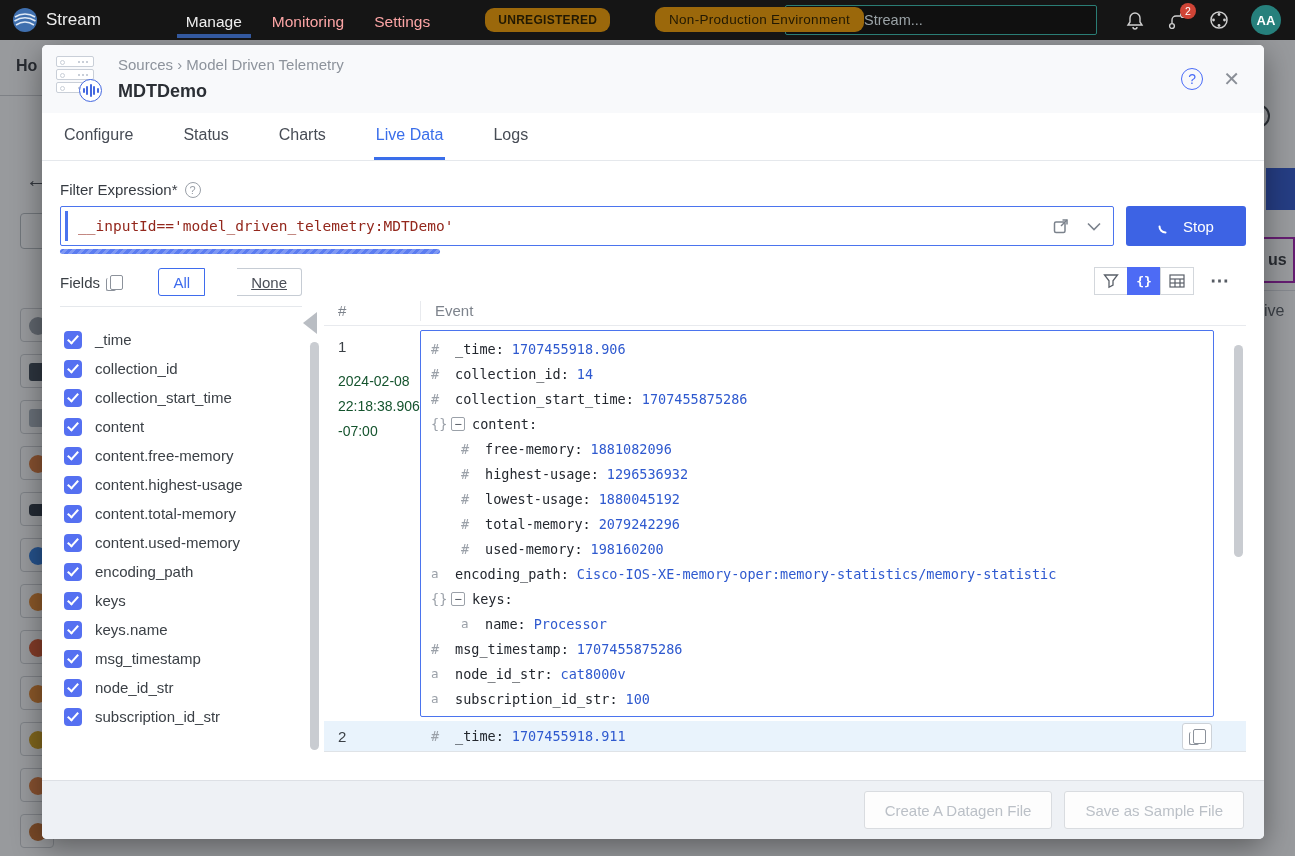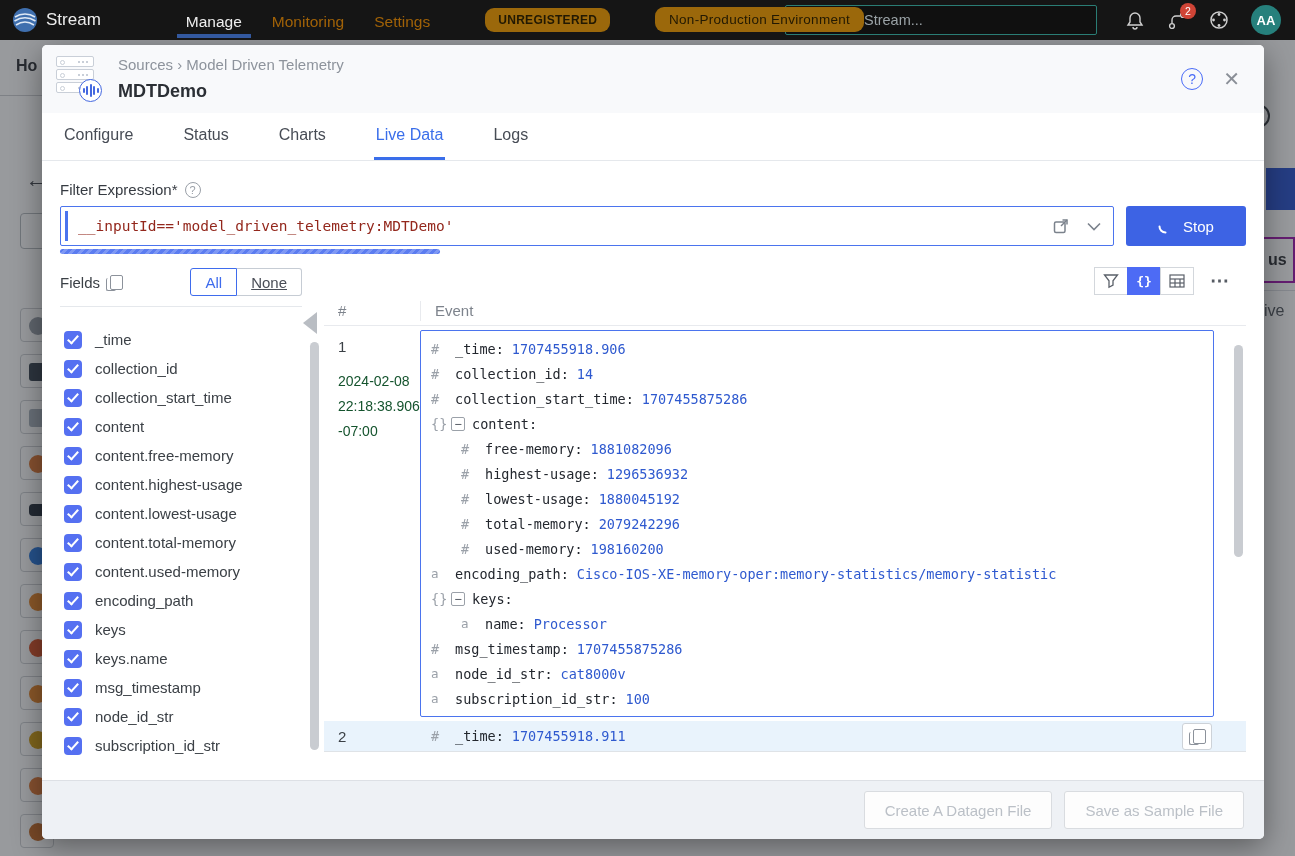--- a/index.html
+++ b/index.html
@@ -32,21 +32,21 @@
   .bg-blue-btn { position:absolute; left:1266px; top:128px; width:29px; height:42px; background:#2e56cf; }
   .bg-us { position:absolute; left:1262px; top:197px; width:33px; height:46px; background:#fff; border:2px solid #a21caf; display:flex; align-items:center; font-size:16px; font-weight:700; color:#33363b; padding-left:4px; }
   .bg-ive { position:absolute; left:1262px; top:250px; width:33px; height:41px; background:#fff; border-top:1px solid #dcdfe3; display:flex; align-items:center; font-size:16px; color:#565b62; padding-left:2px; }
 
   .dim { position:absolute; top:40px; left:0; right:0; bottom:0; background:rgba(27,31,38,0.45); z-index:5; }
 
   
   .topnav { position:absolute; top:0; left:0; width:1295px; height:40px; background:#151515; z-index:20; display:flex; align-items:center; }
   .brand { display:flex; align-items:center; gap:8px; padding-left:12px; color:#ececec; font-size:17px; }
   .nav-items { display:flex; margin-left:70px; height:36px; }
-  .nav-item { position:relative; padding:0 15px; line-height:40px; font-size:15.5px; color:#a16207; cursor:pointer; }
+  .nav-item { position:relative; padding:0 15px; line-height:40px; font-size:15.5px; color:#fca5a5; cursor:pointer; }
   .nav-item.active { color:#ededed; }
   .nav-item.active::after { content:""; position:absolute; left:6px; right:6px; bottom:0; height:4px; background:#33589e; }
   .badge-amber { background:#9b680b; color:#221903; border-radius:9px; font-size:12px; font-weight:700; padding:5px 13px; letter-spacing:.3px; }
   .unreg { margin-left:40px; }
   .env-badge { position:absolute; left:655px; top:7px; font-size:13.5px; font-weight:400; padding:5px 14px; z-index:22; }
   .nav-search { position:absolute; left:785px; top:5px; width:312px; height:30px; background:#101010; border:1px solid #2a7d75; border-radius:2px; display:flex; align-items:center; padding:0 8px; z-index:21; }
   .nav-search input { flex:1; background:transparent; border:none; outline:none; color:#cfcfcf; font-size:14.5px; margin-left:6px; font-family:"Liberation Sans",sans-serif; }
   .nav-search input::placeholder { color:#9aa2a6; }
   .nav-right-icons { position:absolute; left:1125px; top:0; height:40px; display:flex; align-items:center; gap:22px; }
   .nav-icon { position:relative; width:20px; height:20px; display:flex; align-items:center; justify-content:center; cursor:pointer; }
@@ -84,21 +84,21 @@
   .expr-actions { margin-left:auto; display:flex; align-items:center; gap:16px; padding-right:12px; }
   .stop-btn { width:120px; background:#3d63e4; border:none; border-radius:3px; color:#fff; font-size:15px; font-family:"Liberation Sans",sans-serif; display:flex; align-items:center; justify-content:center; gap:10px; cursor:pointer; }
   .progress { margin-top:3px; height:5px; width:32%; border-radius:3px; background:repeating-linear-gradient(135deg,#5b7cf0 0 3px,#7e98f4 3px 6px); }
 
   .content { display:flex; margin-top:12px; height:489px; }
   .fields-panel { width:242px; display:flex; flex-direction:column; }
   .fp-header { height:32px; display:flex; align-items:center; }
   .fp-title { font-size:15px; color:#3b4046; }
   .copy-icon { position:relative; width:13px; height:15px; border:1.5px solid #8c929b; border-radius:2px; margin-left:10px; background:#fff; cursor:pointer; }
   .copy-icon::before { content:""; position:absolute; left:-5px; top:2px; width:9px; height:12px; border:1.5px solid #8c929b; border-right:none; border-top:none; border-radius:2px; background:transparent; }
-  .allnone { margin-left:auto; display:flex; }
+  .allnone { margin-left:auto; display:flex;gap:32px; }
   .seg-btn { height:28px; padding:0 14px; background:#fff; font-size:15px; cursor:pointer; display:flex; align-items:center; font-family:"Liberation Sans",sans-serif; }
   .seg-all { color:#3f6ced; border:1px solid #3f6ced; border-radius:3px 0 0 3px; }
   .seg-none { color:#4a4e57; border:1px solid #c6ccd4; border-left:none; border-radius:0 3px 3px 0;text-decoration:underline; }
   .fp-divider { margin-top:8px; border-top:1px solid #e5e8ec; }
   .fp-list { margin-top:4px; padding-top:14px; flex:1; overflow:hidden; }
   .field-item { height:29px; display:flex; align-items:center; gap:13px; padding-left:4px; cursor:pointer; }
   .cb { position:relative; width:18px; height:18px; border-radius:4px; background:#5570f1; flex:0 0 auto; }
   .cb::after { content:""; position:absolute; left:6px; top:2.5px; width:4px; height:9px; border:solid #fff; border-width:0 2px 2px 0; transform:rotate(42deg); }
   .field-label { font-size:15px; color:#3b4046; white-space:nowrap; }
 
@@ -331,24 +331,20 @@
               <label class="field-item checked">
                 <span class="cb"></span>
                 <span class="field-label">content.free-memory</span>
               </label>
 
               <label class="field-item checked">
                 <span class="cb"></span>
                 <span class="field-label">content.highest-usage</span>
               </label>
 
-              <label class="field-item checked">
-                <span class="cb"></span>
-                <span class="field-label">content.lowest-usage</span>
-              </label>
 
               <label class="field-item checked">
                 <span class="cb"></span>
                 <span class="field-label">content.total-memory</span>
               </label>
 
               <label class="field-item checked">
                 <span class="cb"></span>
                 <span class="field-label">content.used-memory</span>
               </label>

